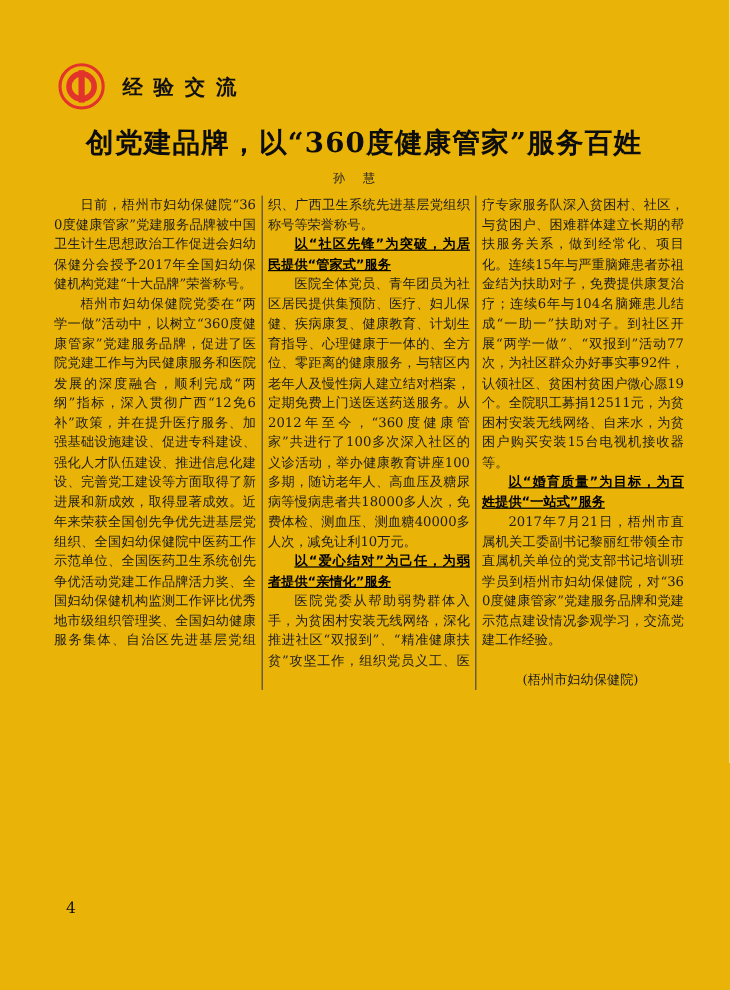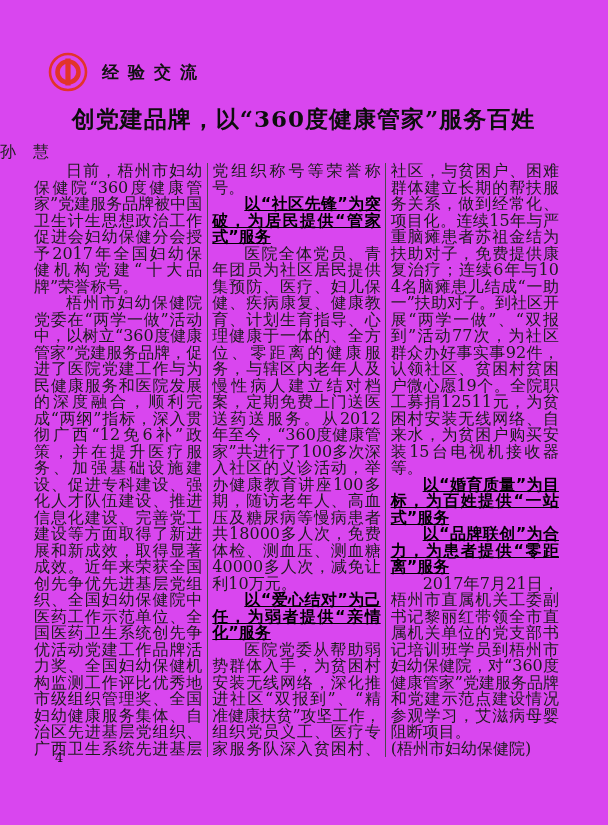--- a/index.html
+++ b/index.html
@@ -1,20 +1,20 @@
 <!DOCTYPE html>
 <html><head>
 <meta charset="utf-8">
 <style>
   html, body { margin: 0; padding: 0; background: #ffffff; }
   .page {
     position: relative;
     width: 608px;
     height: 825px;
-    background: #d946ef;
+    background: #eab308;
     color: #1e1e1e;
     font-family: "DejaVu Serif", serif;
     overflow: hidden;
   }
   
   .header {
     position: absolute;
     left: 48px;
     top: 52px;
     display: flex;
@@ -39,56 +39,56 @@
     font-family: "DejaVu Serif", serif;
     font-weight: bold;
     font-size: 23px;
     letter-spacing: 1px;
     color: #0d0d0d;
   }
   .author {
     position: absolute;
     left: 0; right: 12px;
     top: 142px;
-    text-align: left;
-    font-size: 16px;
+    text-align: center;
+    font-size: 10px;
     letter-spacing: 6px;
     color: #222;
   }
   
   .article-body {
     position: absolute;
-    left: 34px;
+    left: 45px;
     top: 163px;
     width: 525px;
     column-count: 3;
     column-gap: 10px;
     column-rule: 1px solid #4a4a4a;
     text-align: justify;
-    font-size: 16px;
+    font-size: 11px;
     line-height: 16.5px;
     color: #1c1c1c;
     word-break: break-all;
   }
   .para {
     margin: 0;
     text-indent: 2em;
   }
   .subhead {
     margin: 0;
     text-indent: 2em;
     font-family: "DejaVu Sans", sans-serif;
     font-weight: bold;
     color: #000;
     break-inside: avoid;
     text-decoration: underline;
   }
   .signature {
-    margin: 0;
-    text-align: left;
+    margin: 16px;
+    text-align: center;
     text-indent: 0;
     padding-right: 4px;
   }
   
   .page-number {
     position: absolute;
     left: 55px;
     top: 750px;
     font-size: 13px;
     color: #111;
@@ -114,20 +114,19 @@
   <div class="author">孙  慧</div>
 
   <div class="article-body">
     <p class="para">日前，梧州市妇幼保健院“360度健康管家”党建服务品牌被中国卫生计生思想政治工作促进会妇幼保健分会授予2017年全国妇幼保健机构党建“十大品牌”荣誉称号。</p>
     <p class="para">梧州市妇幼保健院党委在“两学一做”活动中，以树立“360度健康管家”党建服务品牌，促进了医院党建工作与为民健康服务和医院发展的深度融合，顺利完成“两纲”指标，深入贯彻广西“12免6补”政策，并在提升医疗服务、加强基础设施建设、促进专科建设、强化人才队伍建设、推进信息化建设、完善党工建设等方面取得了新进展和新成效，取得显著成效。近年来荣获全国创先争优先进基层党组织、全国妇幼保健院中医药工作示范单位、全国医药卫生系统创先争优活动党建工作品牌活力奖、全国妇幼保健机构监测工作评比优秀地市级组织管理奖、全国妇幼健康服务集体、自治区先进基层党组织、广西卫生系统先进基层党组织称号等荣誉称号。</p>
     <p class="subhead">以“社区先锋”为突破，为居民提供“管家式”服务</p>
     <p class="para">医院全体党员、青年团员为社区居民提供集预防、医疗、妇儿保健、疾病康复、健康教育、计划生育指导、心理健康于一体的、全方位、零距离的健康服务，与辖区内老年人及慢性病人建立结对档案，定期免费上门送医送药送服务。从2012年至今，“360度健康管家”共进行了100多次深入社区的义诊活动，举办健康教育讲座100多期，随访老年人、高血压及糖尿病等慢病患者共18000多人次，免费体检、测血压、测血糖40000多人次，减免让利10万元。</p>
     <p class="subhead">以“爱心结对”为己任，为弱者提供“亲情化”服务</p>
     <p class="para">医院党委从帮助弱势群体入手，为贫困村安装无线网络，深化推进社区“双报到”、“精准健康扶贫”攻坚工作，组织党员义工、医疗专家服务队深入贫困村、社区，与贫困户、困难群体建立长期的帮扶服务关系，做到经常化、项目化。连续15年与严重脑瘫患者苏祖金结为扶助对子，免费提供康复治疗；连续6年与104名脑瘫患儿结成“一助一”扶助对子。到社区开展“两学一做”、“双报到”活动77次，为社区群众办好事实事92件，认领社区、贫困村贫困户微心愿19个。全院职工募捐12511元，为贫困村安装无线网络、自来水，为贫困户购买安装15台电视机接收器等。</p>
     <p class="subhead">以“婚育质量”为目标，为百姓提供“一站式”服务</p>
-    <p class="subhead">以“品牌联创”为合力，为患者提供“零距离”服务</p>
-    <p class="para">2017年7月21日，梧州市直属机关工委副书记黎丽红带领全市直属机关单位的党支部书记培训班学员到梧州市妇幼保健院，对“360度健康管家”党建服务品牌和党建示范点建设情况参观学习，艾滋病母婴阻断项目。</p>
+    <p class="para">2017年7月21日，梧州市直属机关工委副书记黎丽红带领全市直属机关单位的党支部书记培训班学员到梧州市妇幼保健院，对“360度健康管家”党建服务品牌和党建示范点建设情况参观学习，交流党建工作经验。</p>
     <p class="signature">(梧州市妇幼保健院)</p>
   </div>
 
   <div class="page-number">4</div>
 
 </div>
 
 </body></html>

